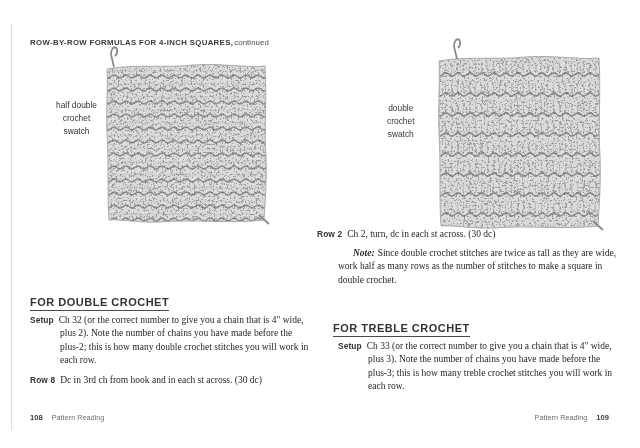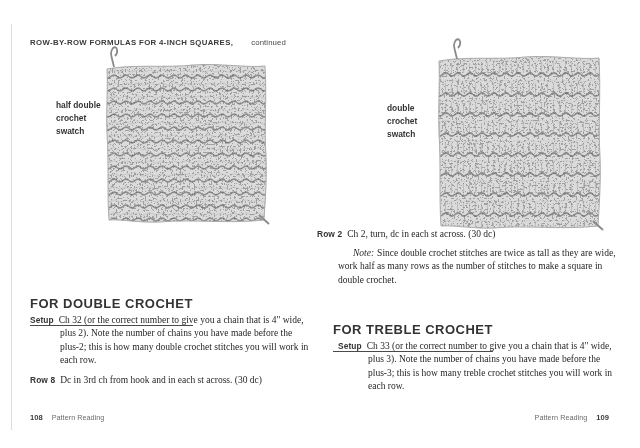--- a/index.html
+++ b/index.html
@@ -9,26 +9,26 @@
   }
   .spread{position:absolute;inset:0;background:#ffffff;}
   .page-edge{position:absolute;top:24px;bottom:18px;width:1px;background:#dcdcdc;}
   .page-edge.left{left:11px;}
 
   .running-head{
     position:absolute;left:30px;top:38px;
     font-family:"Liberation Sans", sans-serif;font-weight:bold;
     font-size:7.8px;letter-spacing:.35px;color:#3a3a3a;
   }
-  .running-head .cont{font-weight:normal;margin-left:18px;letter-spacing:.1px;color:#4a4a4a;}
+  .running-head .cont{font-weight:normal;margin-left:1px;letter-spacing:.1px;color:#4a4a4a;}
 
   .fig-label{
     position:absolute;
-    font-family:"Liberation Sans", sans-serif;font-weight:bold;
-    font-size:8.4px;line-height:13px;color:#343434;white-space:pre-line;
+    font-family:"Liberation Sans", sans-serif;font-weight:normal;
+    font-size:8.4px;line-height:13px;color:#343434;white-space:pre-line;text-align:center;
   }
   .fig-label.l{left:56px;top:99px;}
   .fig-label.r{left:387px;top:102px;}
 
   .swatch{position:absolute;}
   .swatch.l{left:98px;top:44px;}
   .swatch.r{left:430px;top:38px;}
 
   .col{position:absolute;width:282px;}
   .col.left{left:30px;}
@@ -36,31 +36,31 @@
 
   .body-p{
     font-size:9.5px;line-height:13.4px;margin:0;color:#262626;
     text-align:left;
   }
   .indent-p{text-indent:15px;}
 
   .sec-head{
     position:absolute;
     font-family:"Liberation Sans", sans-serif;font-weight:bold;
-    font-size:13px;letter-spacing:.5px;color:#333333;
-    border-bottom:1.2px solid #4a4a4a;padding-bottom:14px;display:inline-block;
+    font-size:11px;letter-spacing:.5px;color:#333333;
+    border-bottom:1.2px solid #4a4a4a;padding-bottom:2px;display:inline-block;
   }
 
   .hang{padding-left:30px;text-indent:-30px;}
   .hang .lbl{
     font-family:"Liberation Sans", sans-serif;font-weight:bold;
     font-size:8.4px;color:#333333;margin-right:5px;letter-spacing:.1px;
   }
   .row2-block{padding-left:9px;}
-  .note-lbl{font-style:italic;margin-right:3px;}
+  .note-lbl{font-style:italic;margin-right:3px;font-weight:bold;}
 
   .footer{
     position:absolute;top:413px;
     font-family:"Liberation Sans", sans-serif;font-size:7.3px;color:#6d6d6d;text-align:right;
   }
   .footer.left{left:30px;}
   .footer.right{right:31px;text-align:right;}
   .footer .pn{font-weight:bold;color:#3c3c3c;font-size:7.6px;}
   .footer.left .pn{margin-right:9px;}
   .footer.right .pn{margin-left:9px;}

